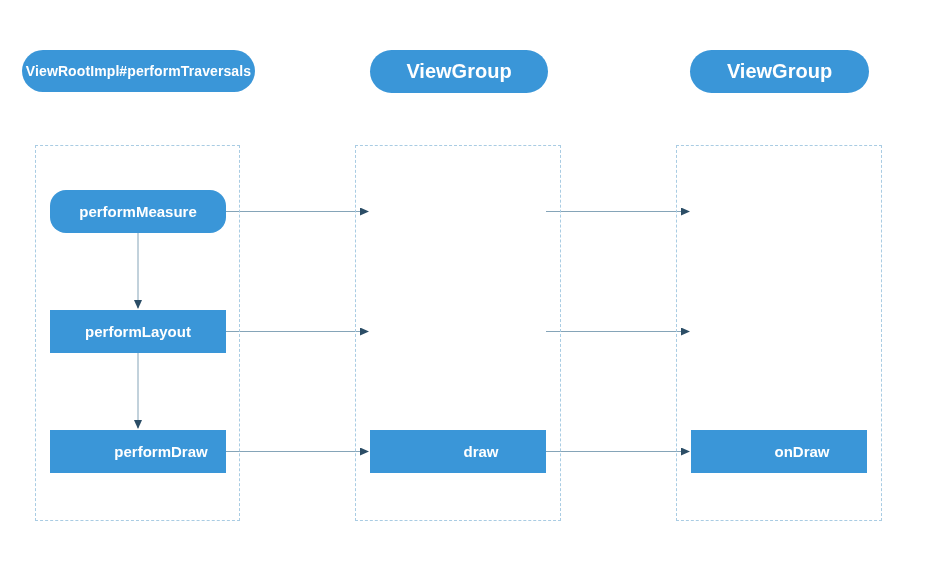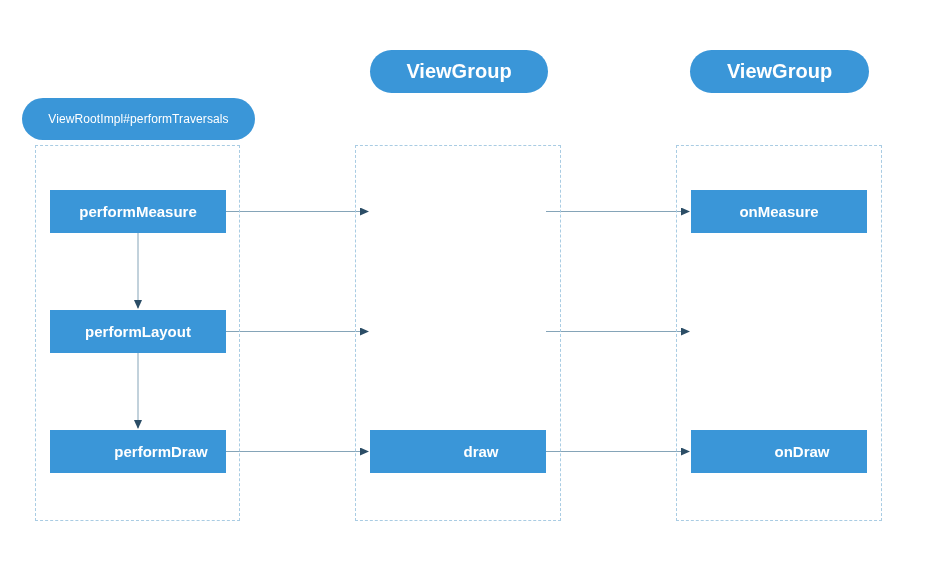--- a/index.html
+++ b/index.html
@@ -22,21 +22,21 @@
   .pill {
     position: absolute;
     background: var(--accent, #3a96d8);
     border-radius: 22px;
     color: #ffffff;
     display: flex;
     align-items: center;
     justify-content: center;
     text-align: center;
   }
-  .pill-small-text { font-size: 12px; font-weight: normal; letter-spacing: 0.1px; margin-top: 48px; }
+  .pill-small-text { font-size: 14px; font-weight: bold; letter-spacing: 0.1px; }
   .pill-large-text { font-size: 20px; font-weight: 600; }
   .dashed-container {
     position: absolute;
     border: 1px dashed var(--dashed_border, #a9cce3);
     background: transparent;
   }
   .node-box {
     position: absolute;
     width: 176px;
     height: 43px;
@@ -55,21 +55,21 @@
   .pill-vg2    { left: 690px; top: 50px; width: 179px; height: 43px; }
   
   .dash-1 { left: 35px;  top: 145px; width: 205px; height: 376px; }
   .dash-2 { left: 355px; top: 145px; width: 206px; height: 376px; }
   .dash-3 { left: 676px; top: 145px; width: 206px; height: 376px; }
   
   .col-1 { left: 50px; }
   .col-2 { left: 370px; }
   .col-3 { left: 691px; }
   
-  .row-1 { top: 190px; }
+  .row-1 { top: 190px; border-radius: 16px; }
   .row-2 { top: 310px; }
   .row-3 { top: 430px; padding-left: 46px; }
 </style>
 </head>
 <body>
 
 <div class="canvas">
 
   <svg class="arrows" viewBox="0 0 926 571">
     <defs>
@@ -112,20 +112,17 @@
     <span>performLayout</span>
   </div>
   <div class="node-box col-1 row-3">
     <span>performDraw</span>
   </div>
 
   <div class="node-box col-2 row-3">
     <span>draw</span>
   </div>
 
-  <div class="node-box col-3 row-1">
-    <span>onMeasure</span>
-  </div>
   <div class="node-box col-3 row-3">
     <span>onDraw</span>
   </div>
 
 </div>
 
 </body></html>

